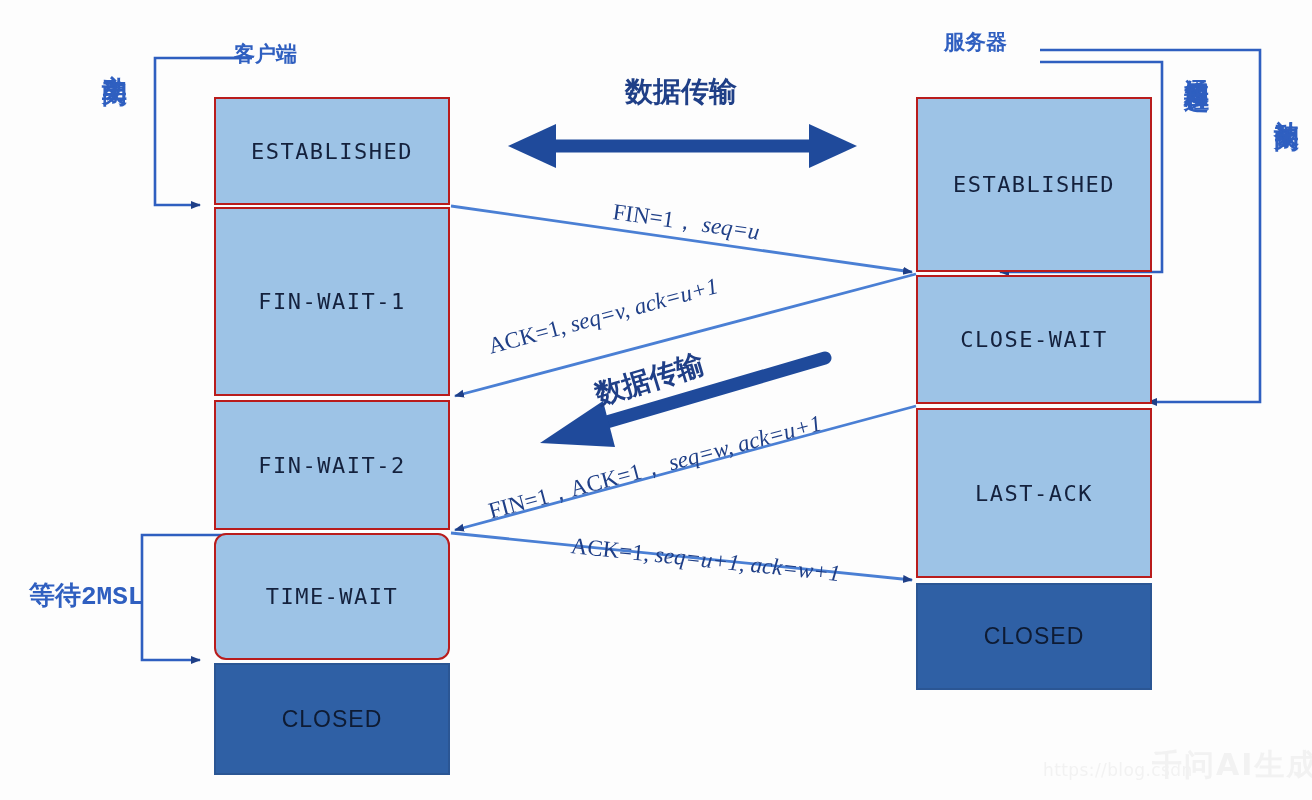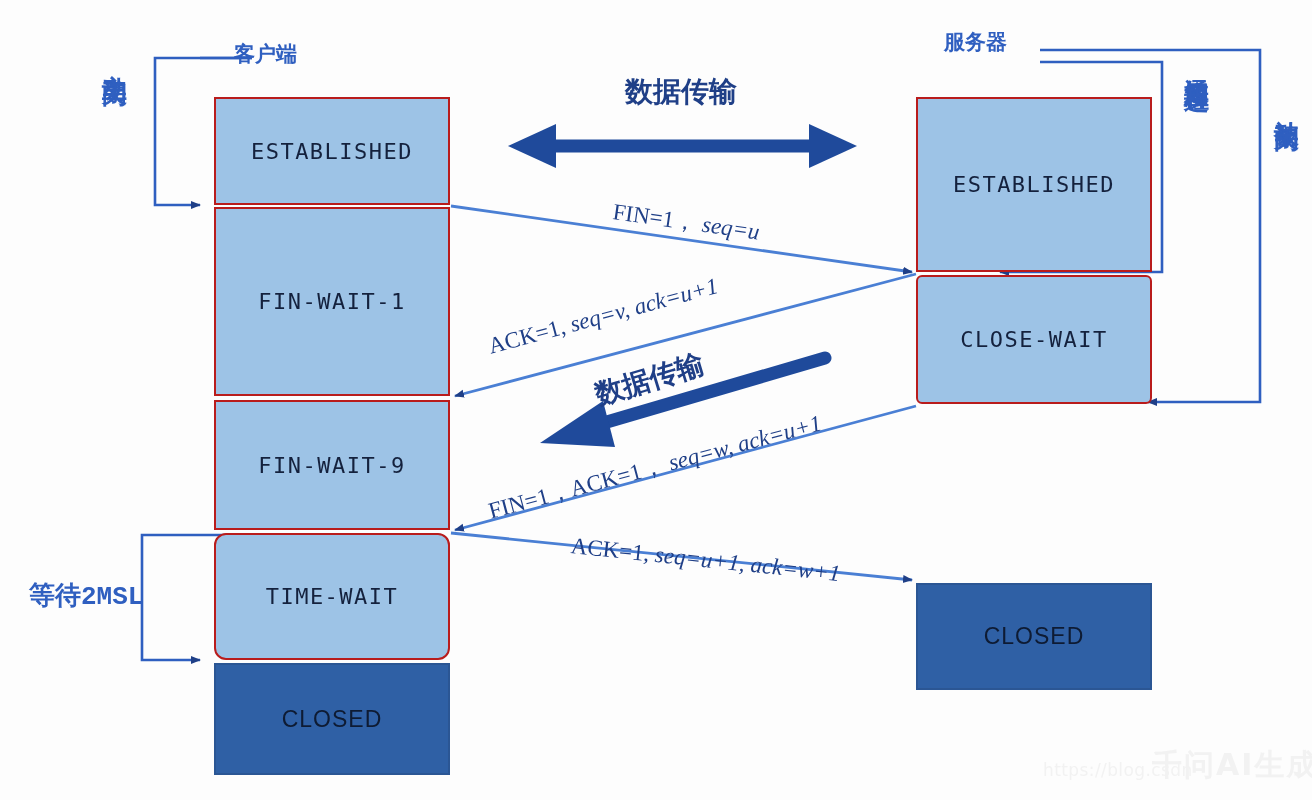--- a/index.html
+++ b/index.html
@@ -175,30 +175,31 @@
   <div class="hlabel" style="left:10px;top:578px;">等待2MSL</div>
 
   <div class="vlabel" style="left:1182px;top:58px;">通知应用进程</div>
 
   <div class="vlabel" style="left:1272px;top:100px;">被动关闭</div>
 
   <div class="state-box" style="left:214px;top:97px;width:236px;height:108px;">ESTABLISHED</div>
 
   <div class="state-box" style="left:214px;top:207px;width:236px;height:189px;">FIN-WAIT-1</div>
 
-  <div class="state-box" style="left:214px;top:400px;width:236px;height:130px;">FIN-WAIT-9</div>
+  <div class="state-box" style="left:214px;top:400px;width:236px;height:130px;">FIN-WAIT-2</div>
 
   <div class="state-box" style="left:214px;top:533px;width:236px;height:127px;border-radius:12px;">TIME-WAIT</div>
 
   <div class="state-box dark" style="left:214px;top:663px;width:236px;height:112px;">CLOSED</div>
 
   <div class="state-box" style="left:916px;top:97px;width:236px;height:175px;">ESTABLISHED</div>
 
-  <div class="state-box" style="left:916px;top:275px;width:236px;height:129px;border-radius:6px;">CLOSE-WAIT</div>
-
+  <div class="state-box" style="left:916px;top:275px;width:236px;height:129px;">CLOSE-WAIT</div>
+
+  <div class="state-box" style="left:916px;top:408px;width:236px;height:170px;">LAST-ACK</div>
 
   <div class="state-box dark" style="left:916px;top:583px;width:236px;height:107px;">CLOSED</div>
 
   <div class="transfer-label" style="left:625px;top:73px;">数据传输</div>
 
   <div class="transfer-label rot" style="left:596px;top:377px;">数据传输</div>
 
   <div class="seg-label" style="left:613px;top:196px;transform:rotate(8deg);">
     <span class="up">FIN=1，</span>
     <span>seq=u</span>

